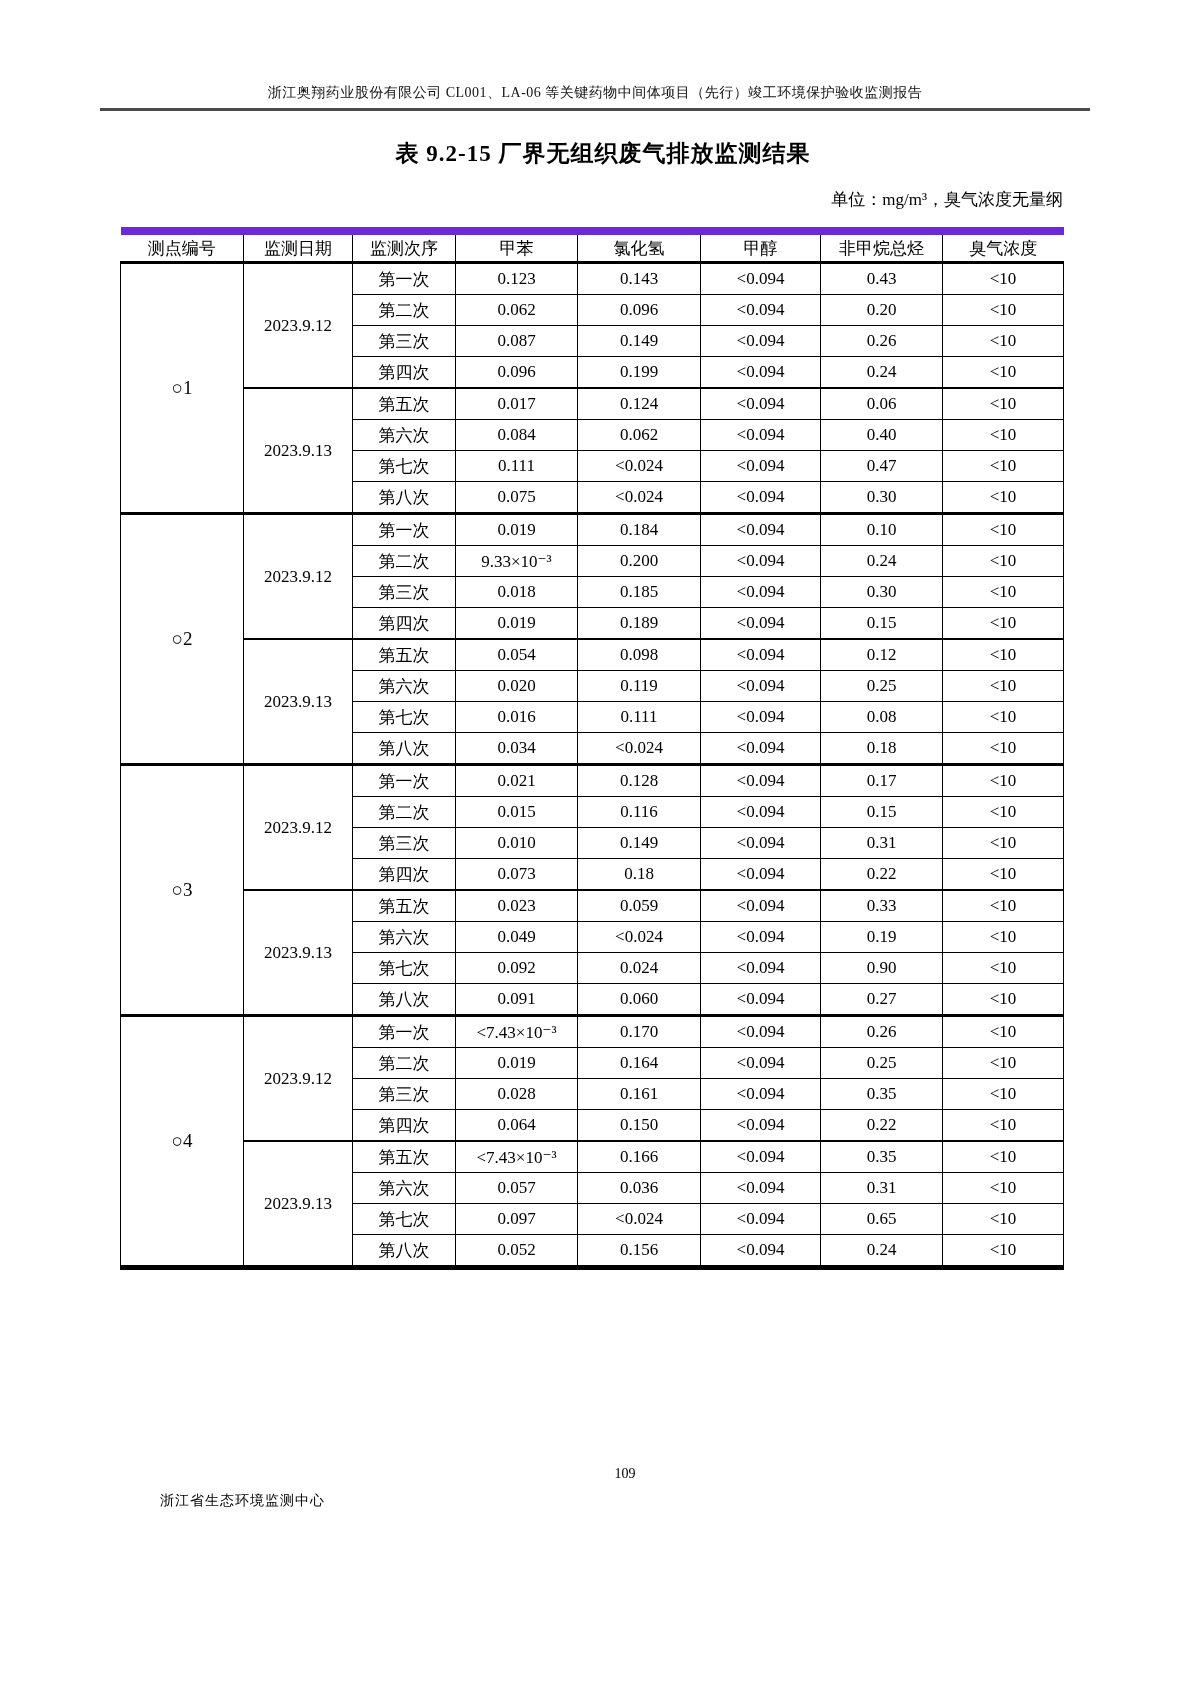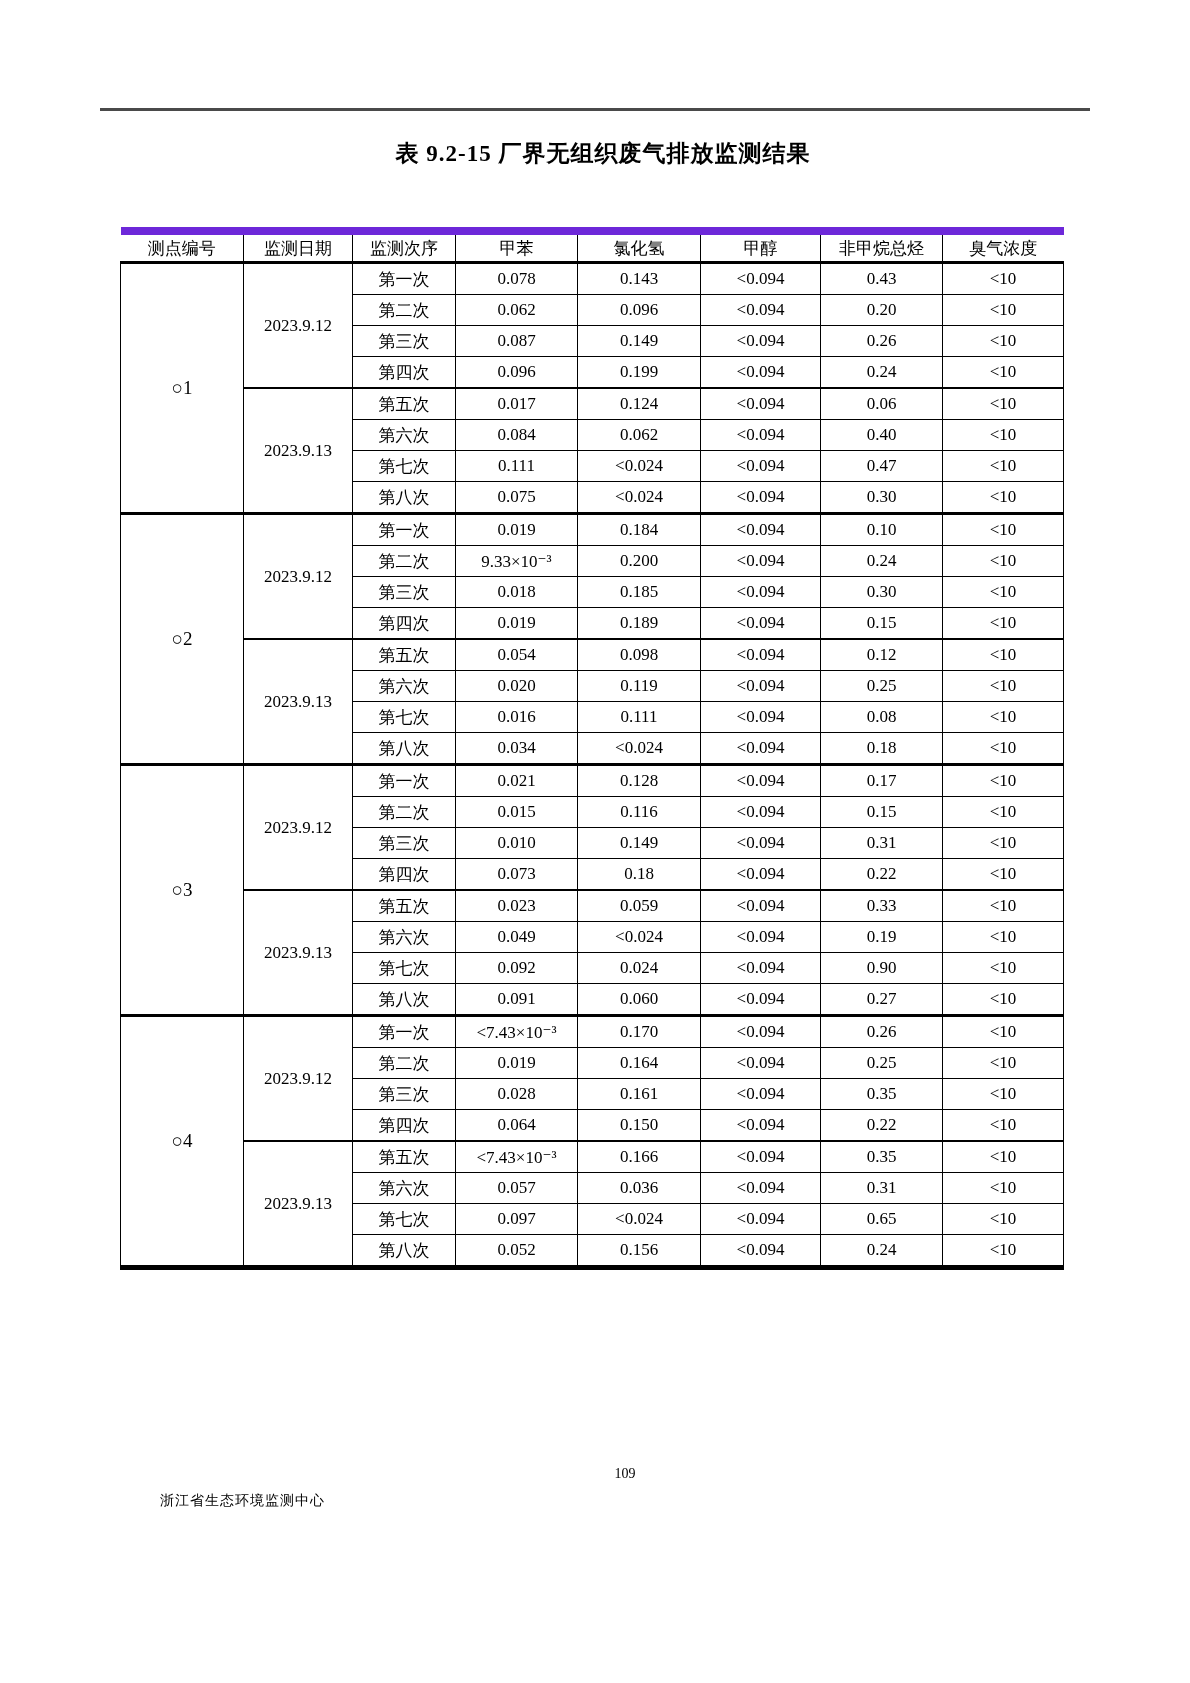--- a/index.html
+++ b/index.html
@@ -51,23 +51,25 @@
   .page-footer-num {
     position:absolute; top:1466px; left:100px; width:1050px;
     text-align:center; font-size:14px;
   }
 </style>
 </head>
 <body>
 
 <div class="sheet">
 
+  <div class="page-header">浙江奥翔药业股份有限公司 CL001、LA-06 等关键药物中间体项目（先行）竣工环境保护验收监测报告</div>
   <div class="header-rule"></div>
 
   <div class="doc-title">表 9.2-15  厂界无组织废气排放监测结果</div>
+  <div class="unit-note">单位：mg/m³，臭气浓度无量纲</div>
 
   <table class="monitor">
     <colgroup>
       <col style="width:123px">
         <col style="width:109px">
         <col style="width:103px">
       <col style="width:122px">
         <col style="width:123px">
         <col style="width:120px">
       <col style="width:122px">
@@ -83,21 +85,21 @@
           <th>甲醇</th>
           <th>非甲烷总烃</th>
           <th>臭气浓度</th>
         </tr>
     </thead>
     <tbody>
         <tr>
           <td rowspan="8" class="col-point">○1</td>
           <td rowspan="4" class="col-date">2023.9.12</td>
           <td class="col-seq">第一次</td>
-          <td class="col-value">0.078</td>
+          <td class="col-value">0.123</td>
           <td class="col-value">0.143</td>
           <td class="col-value">&lt;0.094</td>
           <td class="col-value">0.43</td>
           <td class="col-value col-last">&lt;10</td>
         </tr>
         <tr>
           <td class="col-seq">第二次</td>
           <td class="col-value">0.062</td>
           <td class="col-value">0.096</td>
           <td class="col-value">&lt;0.094</td>

